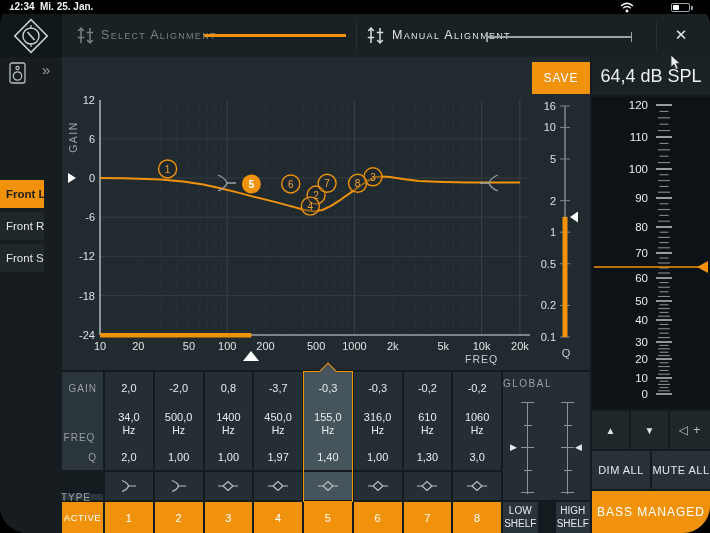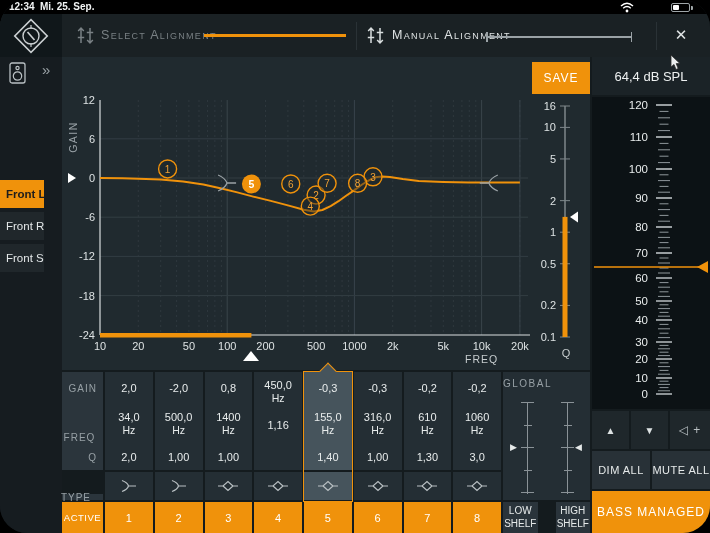--- a/index.html
+++ b/index.html
@@ -69,41 +69,41 @@
   #global-title{top:6px;width:100%;color:#97A0A5;font-size:10px;letter-spacing:1.5px;}
   .gs-track{top:30px;width:1px;height:92px;background:#8A9297;}
   .gs-tick{height:1px;background:#8A9297;position:absolute;}
   .gs-ptr{position:absolute;font-size:9px;color:#E6EAEA;}
   #shelf-wrap{grid-column:10;grid-row:3;display:flex;gap:18px;background:transparent;}
   .shelfbtn{flex:1;background:#2A343B;color:#E6EAEA;font-size:10px;line-height:1.25;
             display:flex;align-items:center;justify-content:center;text-align:center;}
 
   
   #spl-header{left:592px;top:57px;width:118px;height:38px;background:#1B2327;
-              display:flex;align-items:center;justify-content:center;font-size:13px;color:#EDF0F0;}
+              display:flex;align-items:center;justify-content:center;font-size:18px;color:#EDF0F0;}
   #meter{left:592px;top:97px;width:118px;height:312px;background:#0C1215;}
   .rp-btn{background:#1F272B;display:flex;align-items:center;justify-content:center;color:#DDE2E3;}
   #btn-up{left:592px;top:411px;width:37px;height:38px;font-size:10px;}
   #btn-down{left:631px;top:411px;width:37px;height:38px;font-size:10px;}
   #btn-add{left:670px;top:411px;width:40px;height:38px;font-size:12px;letter-spacing:1px;color:#B9C0C3;}
   .rp-btn2{background:#283137;display:flex;align-items:center;justify-content:center;
            font-size:11px;letter-spacing:.5px;color:#E6EAEA;}
   #dim-all{left:592px;top:451px;width:58px;height:38px;}
   #mute-all{left:652px;top:451px;width:58px;height:38px;}
   #bass-managed{left:592px;top:491px;width:118px;height:42px;background:#F0920B;color:#FFF;
                 display:flex;align-items:center;justify-content:center;font-size:12px;letter-spacing:1px;}
 </style>
 </head>
 <body>
 
 <div id="app">
 
   <div id="statusbar" class="abs">
     <span id="sb-time" class="abs">12:34</span>
-    <span id="sb-date" class="abs">Mi. 25. Sep.</span>
+    <span id="sb-date" class="abs">Mi. 25. Jan.</span>
     <svg class="abs" style="left:620px;top:2px" width="14" height="11" viewBox="0 0 14 11">
       <path d="M1 4 Q7 -1.5 13 4" fill="none" stroke="#fff" stroke-width="1.4"></path>
       <path d="M3.2 6.3 Q7 2.9 10.8 6.3" fill="none" stroke="#fff" stroke-width="1.4"></path>
       <circle cx="7" cy="9" r="1.4" fill="#fff"></circle>
     </svg>
     <span id="sb-batt-txt" class="abs">36 %</span>
     <div class="bat abs">
         <div class="bat-fill"></div>
       </div>
     <div class="bat-tip abs"></div>
@@ -283,25 +283,26 @@
     </div>
     <div class="cell vals">
       <div class="slot g">0,8</div>
       <div class="slot f">
           <span>1400</span>
           <span class="hz">Hz</span>
         </div>
       <div class="slot q">1,00</div>
     </div>
     <div class="cell vals">
+      <div class="slot g">-3,7</div>
       <div class="slot f">
           <span>450,0</span>
           <span class="hz">Hz</span>
         </div>
-      <div class="slot q">1,16</div>
+      <div class="slot q">1,97</div>
     </div>
     <div class="cell vals sel5">
       <div class="slot g">-0,3</div>
       <div class="slot f">
           <span>155,0</span>
           <span class="hz">Hz</span>
         </div>
       <div class="slot q">1,40</div>
     </div>
     <div class="cell vals">

